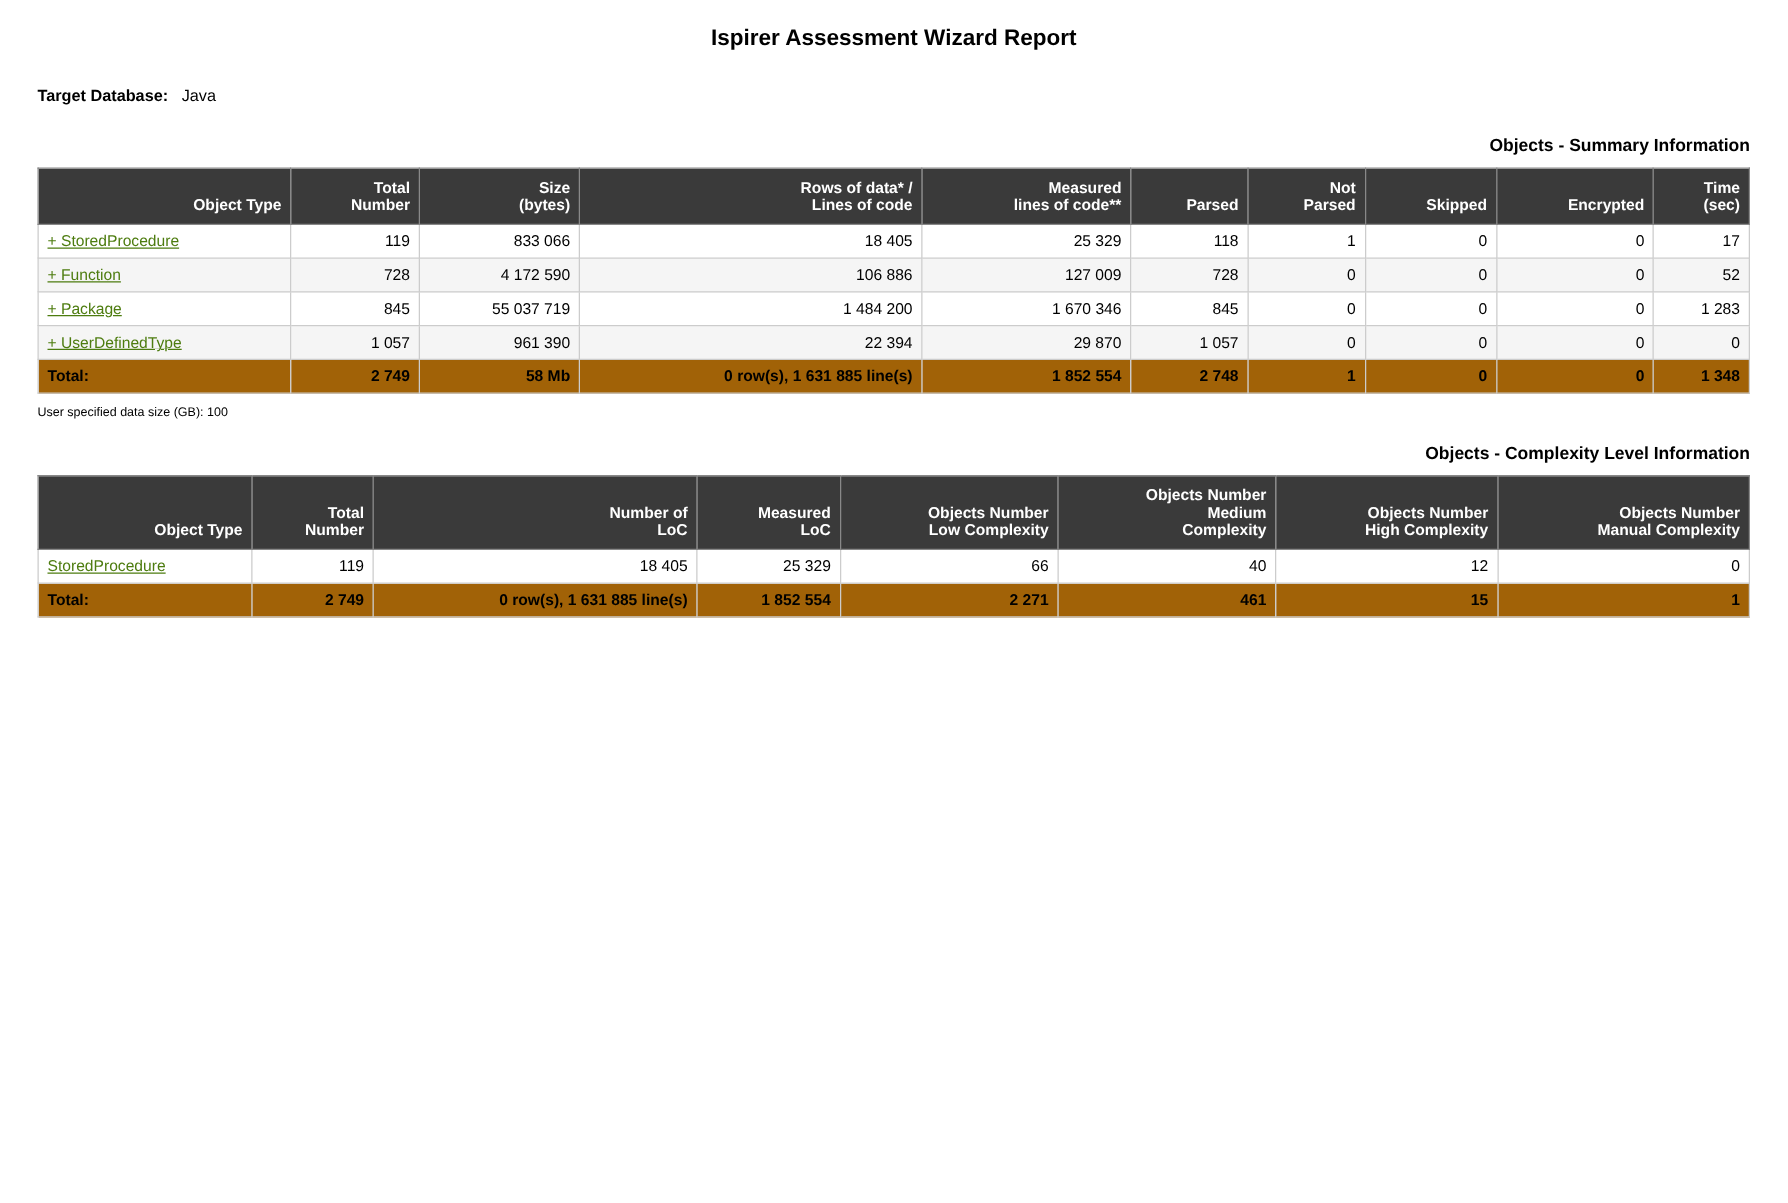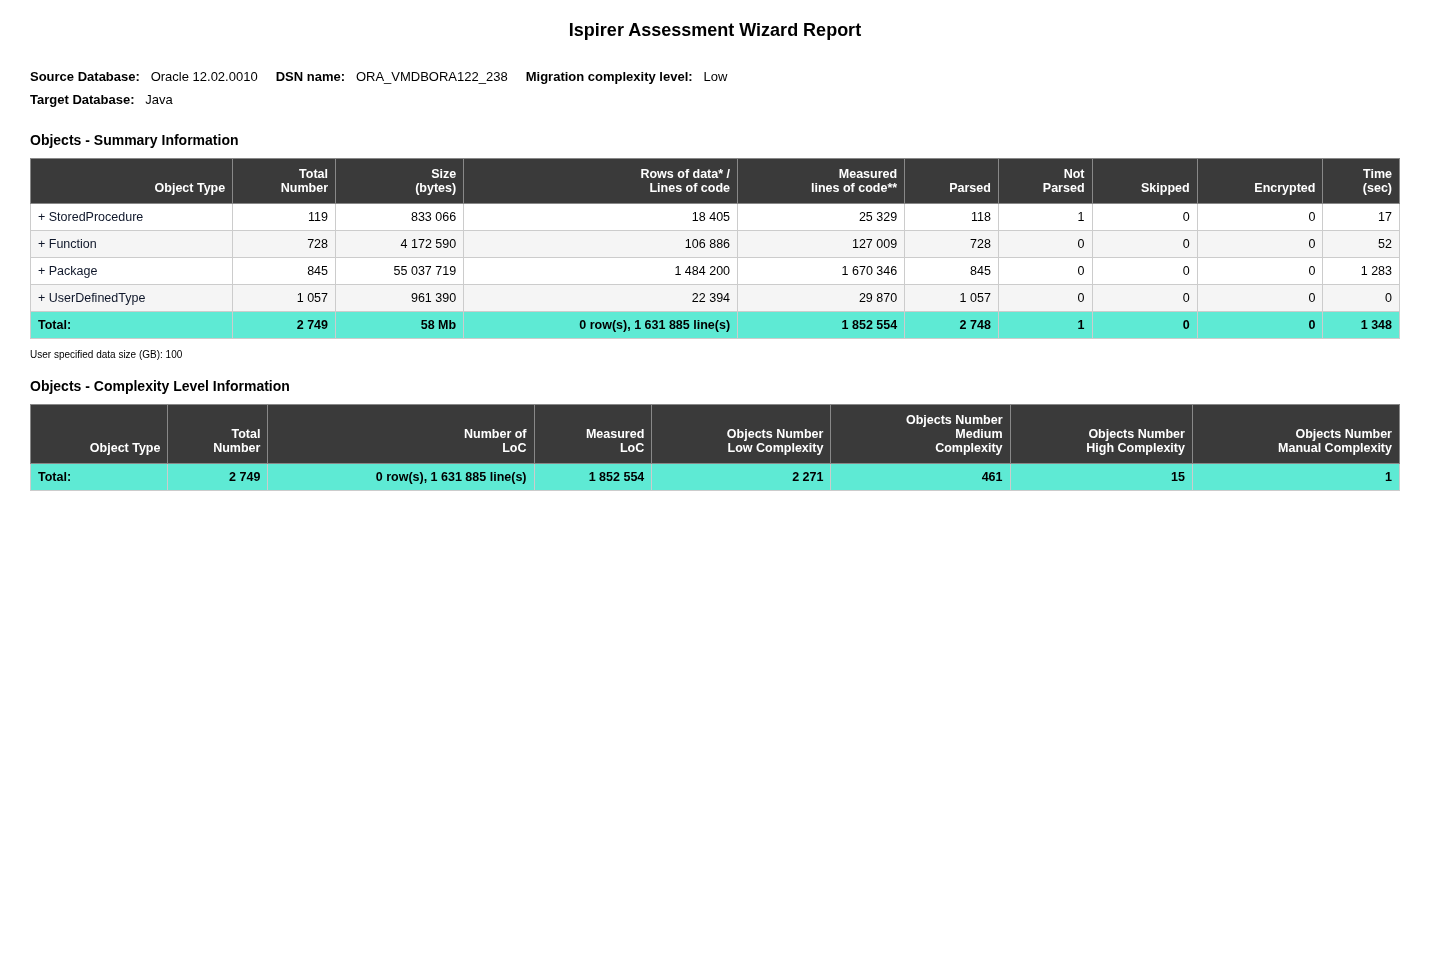--- a/index.html
+++ b/index.html
@@ -17,21 +17,21 @@
       margin-bottom: 24px;
     }
     .meta-info {
       margin-bottom: 20px;
       line-height: 1.8;
     }
     .meta-info span.label {
       font-weight: bold;
     }
     .section-title {
-      text-align: left;
+      text-align: right;
       font-weight: bold;
       font-size: 14px;
       margin: 18px 0 10px 0;
     }
     table {
       width: 100%;
       border-collapse: collapse;
       margin-bottom: 10px;
     }
     thead tr {
@@ -52,51 +52,39 @@
       background-color: #f5f5f5;
     }
     tbody td {
       padding: 6px 7px;
       border: 1px solid #ccc;
       font-size: 12.5px;
       vertical-align: top;
     }
     tbody tr.total-row {
       font-weight: bold;
-      background-color: #5eead4;
+      background-color: #a16207;
     }
     a {
-      color: #0f172a;
+      color: #4d7c0f;
+      text-decoration: underline;
       cursor: pointer;
     }
     .note {
       font-size: 10px;
       margin: 8px 0 16px 0;
     }
     .num { text-align: right; }
   </style>
 </head>
 <body>
 
 <h1>Ispirer Assessment Wizard Report</h1>
 
 <div class="meta-info">
-  <div>
-    <span class="label">Source Database:</span>
-    &nbsp;
-    <span>Oracle 12.02.0010</span>
-    &nbsp;&nbsp;&nbsp;
-    <span class="label">DSN name:</span>
-    &nbsp;
-    <span>ORA_VMDBORA122_238</span>
-    &nbsp;&nbsp;&nbsp;
-    <span class="label">Migration complexity level:</span>
-    &nbsp;
-    <span>Low</span>
-  </div>
   <div>
     <span class="label">Target Database:</span>
     &nbsp;
     <span>Java</span>
   </div>
 </div>
 
 <div class="section-title">Objects - Summary Information</div>
 
 <table>
@@ -191,20 +179,30 @@
       <th>Number of<br>LoC</th>
       <th>Measured<br>LoC</th>
       <th>Objects Number<br>Low Complexity</th>
       <th>Objects Number<br>Medium<br>Complexity</th>
       <th>Objects Number<br>High Complexity</th>
       <th>Objects Number<br>Manual Complexity</th>
     </tr>
   </thead>
   <tbody id="complexity-tbody">
 
+  <tr>
+        <td><a>StoredProcedure</a></td>
+        <td class="num">119</td>
+        <td class="num">18 405</td>
+        <td class="num">25 329</td>
+        <td class="num">66</td>
+        <td class="num">40</td>
+        <td class="num">12</td>
+        <td class="num">0</td>
+      </tr>
       <tr class="total-row">
         <td>Total:</td>
         <td class="num">2 749</td>
         <td class="num">0 row(s), 1 631 885 line(s)</td>
         <td class="num">1 852 554</td>
         <td class="num">2 271</td>
         <td class="num">461</td>
         <td class="num">15</td>
         <td class="num">1</td>
       </tr>

